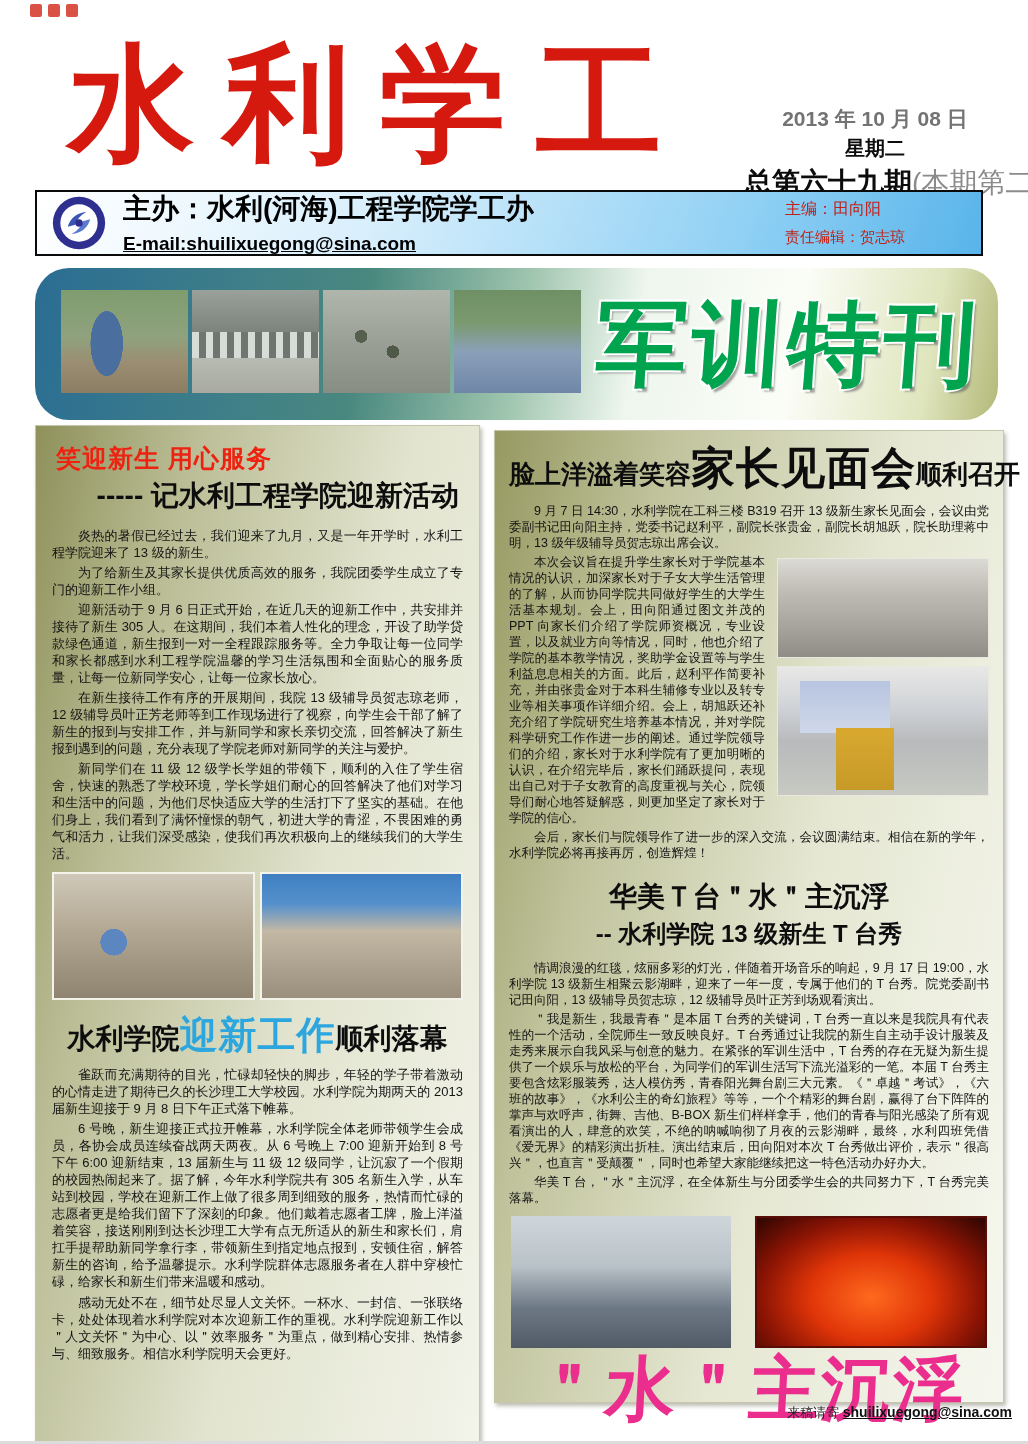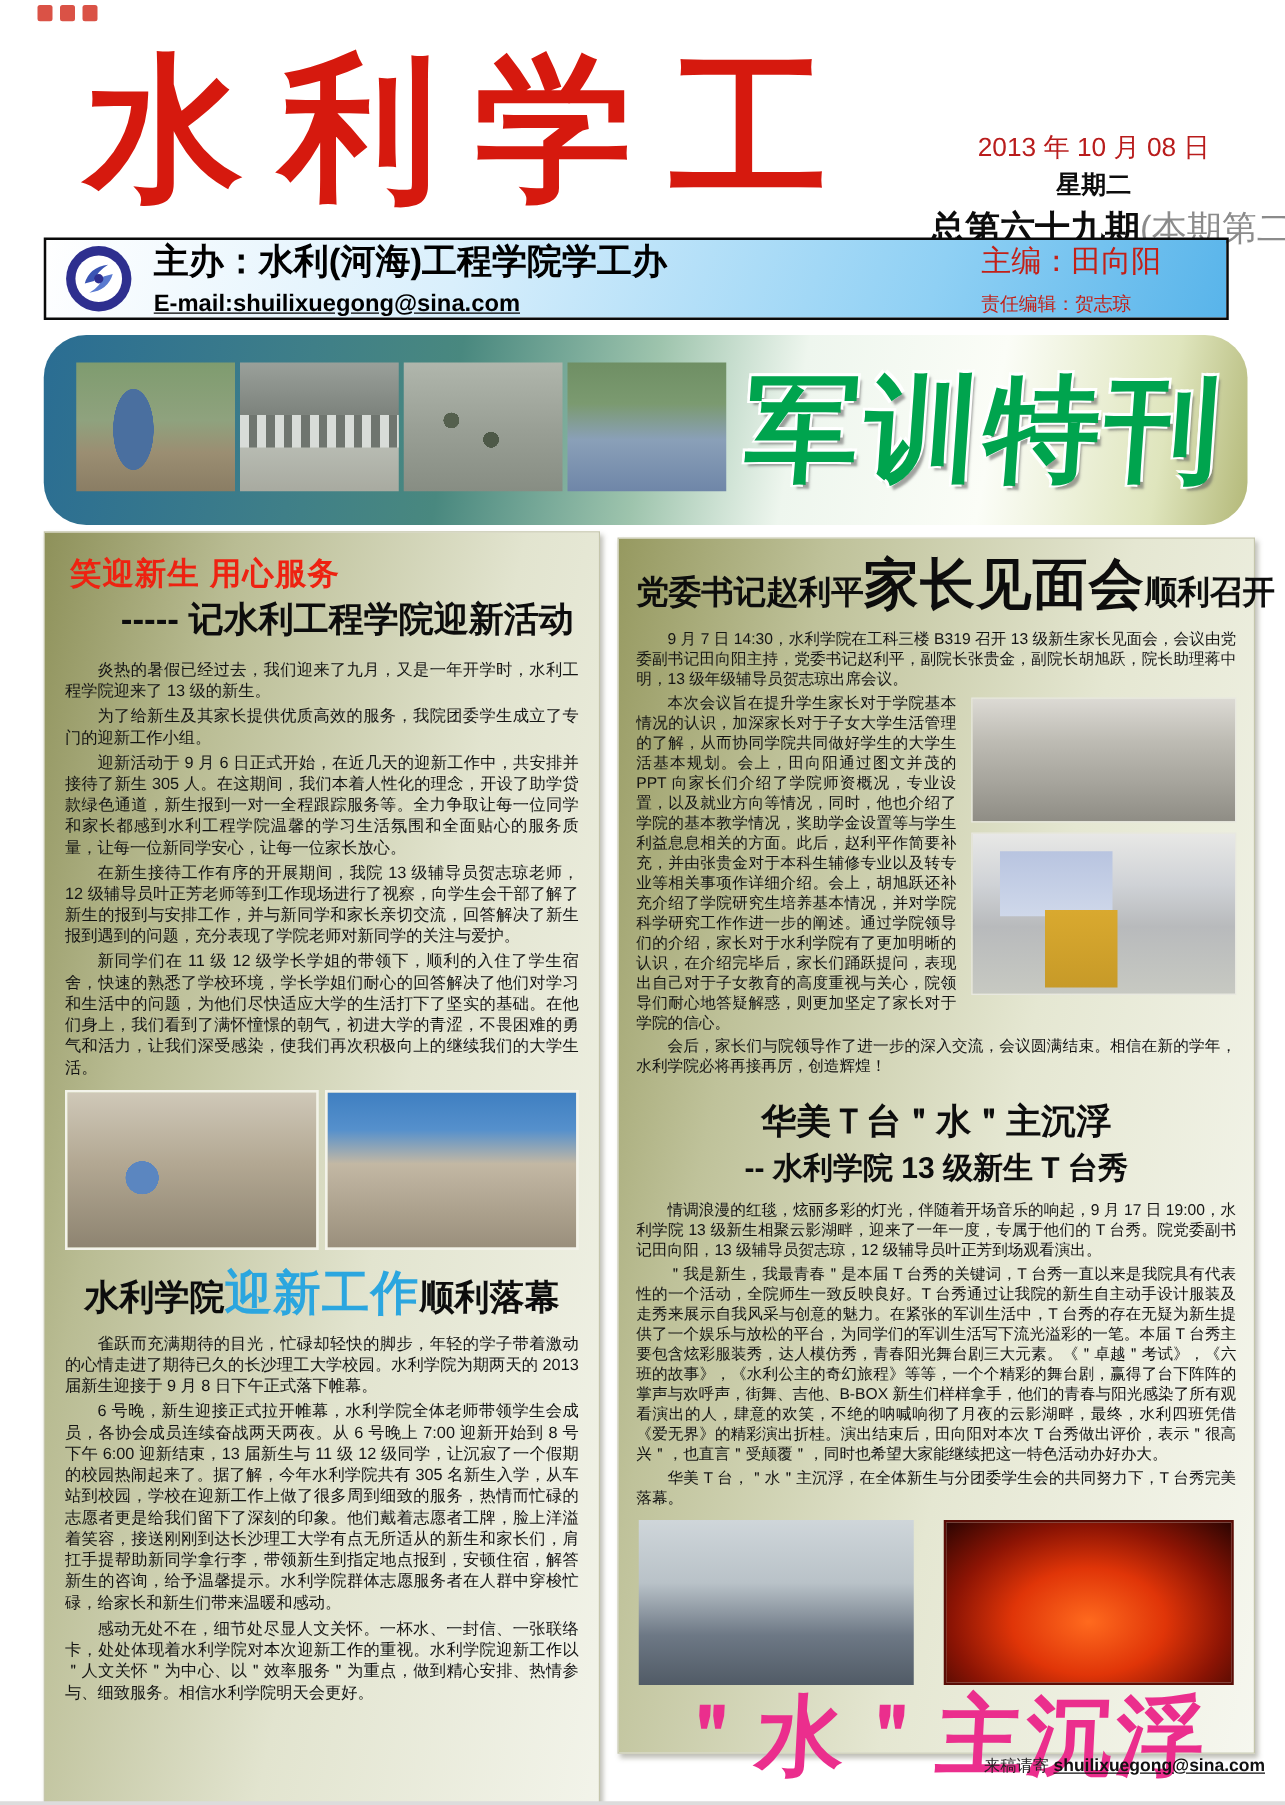--- a/index.html
+++ b/index.html
@@ -10,38 +10,38 @@
   .corner-marks{position:absolute;left:30px;top:4px;display:flex;gap:6px;}
   .corner-marks span{display:block;width:12px;height:13px;background:#d33426;opacity:.85;border-radius:2px;}
 
   
   .paper-title{position:absolute;left:68px;top:30px;width:650px;height:150px;
     font-family:"Liberation Serif", serif;font-weight:bold;
     font-size:126px;line-height:150px;letter-spacing:30px;color:#d6190e;white-space:nowrap;}
 
   
   .issue-info{position:absolute;right:22px;top:104px;width:262px;text-align:center;line-height:1.45;}
-  .issue-info .date{font-size:21px;font-weight:normal;color:#b91c1c;}
+  .issue-info .date{font-size:21px;font-weight:bold;color:#737373;}
   .issue-info .weekday{font-size:20px;font-weight:bold;color:#0c0c0c;}
   .issue-info .issue{font-size:28px;font-weight:bold;color:#0c0c0c;white-space:nowrap;}
   .issue-info .issue .note{font-weight:normal;color:#8b8b8b;}
 
   
   .masthead{position:absolute;left:35px;top:190px;width:948px;height:66px;border:2px solid #0a0a0a;
     background:linear-gradient(110deg,#ffffff 0%,#d9effc 35%,#8fd0f4 75%,#58b4ea 100%);
     display:flex;align-items:center;box-sizing:border-box;}
   .logo{width:56px;height:56px;margin-left:14px;flex:none;}
   .school-names{margin-left:8px;width:268px;flex:none;line-height:1.2;}
   .school-cn{font-size:21px;font-style:italic;letter-spacing:2px;color:#1d3e9b;font-family:"Liberation Serif", serif;}
   .school-en{font-size:16px;color:#111;font-family:"Liberation Serif", serif;}
   .sponsor-block{flex:1;padding-left:16px;line-height:1.45;}
   .sponsor{font-size:28px;font-weight:bold;color:#000;}
   .mast-email{font-size:19px;font-weight:bold;color:#000;text-decoration:underline;}
   .editors{width:190px;flex:none;padding-right:6px;line-height:1.7;}
-  .chief-editor{font-size:24px;color:#c32017;}
+  .chief-editor{font-size:16px;color:#c32017;font-family:Liberation Mono, monospace;}
   .duty-editor{font-size:15px;color:#c32017;}
 
   
   .banner{position:absolute;left:35px;top:268px;width:963px;height:152px;border-radius:34px;
     background:linear-gradient(100deg,#2a6d93 0%,#3f7f88 22%,#49887f 34%,#9ec4ad 50%,#eef6ee 62%,#fbfdf7 78%,#dfe5bd 92%,#b3b878 100%);}
   .banner-photos{position:absolute;left:26px;top:22px;display:flex;gap:4px;}
   .banner-photos .bph{width:127px;height:103px;flex:none;}
   .banner-title{position:absolute;right:18px;top:24px;font-size:92px;line-height:104px;font-weight:900;
     color:#00a44e;letter-spacing:4px;transform:skewX(-4deg);white-space:nowrap;
     text-shadow:-2px -2px 0 #fff,2px -2px 0 #fff,-2px 2px 0 #fff,3px 3px 2px rgba(90,90,90,.55);}
@@ -183,21 +183,21 @@
     <div class="mid-head">
       <span class="hp">水利学院</span><span class="hb">迎新工作</span><span class="hp">顺利落幕</span>
     </div>
     <p>雀跃而充满期待的目光，忙碌却轻快的脚步，年轻的学子带着激动的心情走进了期待已久的长沙理工大学校园。水利学院为期两天的 2013 届新生迎接于 9 月 8 日下午正式落下帷幕。</p>
     <p>6 号晚，新生迎接正式拉开帷幕，水利学院全体老师带领学生会成员，各协会成员连续奋战两天两夜。从 6 号晚上 7:00 迎新开始到 8 号下午 6:00 迎新结束，13 届新生与 11 级 12 级同学，让沉寂了一个假期的校园热闹起来了。据了解，今年水利学院共有 305 名新生入学，从车站到校园，学校在迎新工作上做了很多周到细致的服务，热情而忙碌的志愿者更是给我们留下了深刻的印象。他们戴着志愿者工牌，脸上洋溢着笑容，接送刚刚到达长沙理工大学有点无所适从的新生和家长们，肩扛手提帮助新同学拿行李，带领新生到指定地点报到，安顿住宿，解答新生的咨询，给予温馨提示。水利学院群体志愿服务者在人群中穿梭忙碌，给家长和新生们带来温暖和感动。</p>
     <p>感动无处不在，细节处尽显人文关怀。一杯水、一封信、一张联络卡，处处体现着水利学院对本次迎新工作的重视。水利学院迎新工作以＂人文关怀＂为中心、以＂效率服务＂为重点，做到精心安排、热情参与、细致服务。相信水利学院明天会更好。</p>
   </div>
 
   <div class="col right-col">
     <div class="r-head">
-      <span class="hp">党委书记赵利平</span><span class="hbig">家长见面会</span><span class="hp">顺利召开</span>
+      <span class="hp">脸上洋溢着笑容</span><span class="hbig">家长见面会</span><span class="hp">顺利召开</span>
     </div>
     <p>9 月 7 日 14:30，水利学院在工科三楼 B319 召开 13 级新生家长见面会，会议由党委副书记田向阳主持，党委书记赵利平，副院长张贵金，副院长胡旭跃，院长助理蒋中明，13 级年级辅导员贺志琼出席会议。</p>
     <div class="float-photos">
       <div class="fph1 p-classroom"></div>
       <div class="fph2 p-presenter"></div>
     </div>
     <p>本次会议旨在提升学生家长对于学院基本情况的认识，加深家长对于子女大学生活管理的了解，从而协同学院共同做好学生的大学生活基本规划。会上，田向阳通过图文并茂的 PPT 向家长们介绍了学院师资概况，专业设置，以及就业方向等情况，同时，他也介绍了学院的基本教学情况，奖助学金设置等与学生利益息息相关的方面。此后，赵利平作简要补充，并由张贵金对于本科生辅修专业以及转专业等相关事项作详细介绍。会上，胡旭跃还补充介绍了学院研究生培养基本情况，并对学院科学研究工作作进一步的阐述。通过学院领导们的介绍，家长对于水利学院有了更加明晰的认识，在介绍完毕后，家长们踊跃提问，表现出自己对于子女教育的高度重视与关心，院领导们耐心地答疑解惑，则更加坚定了家长对于学院的信心。</p>
     <p>会后，家长们与院领导作了进一步的深入交流，会议圆满结束。相信在新的学年，水利学院必将再接再厉，创造辉煌！</p>
     <div class="clear"></div>
     <div class="t-head">华美Ｔ台＂水＂主沉浮</div>

